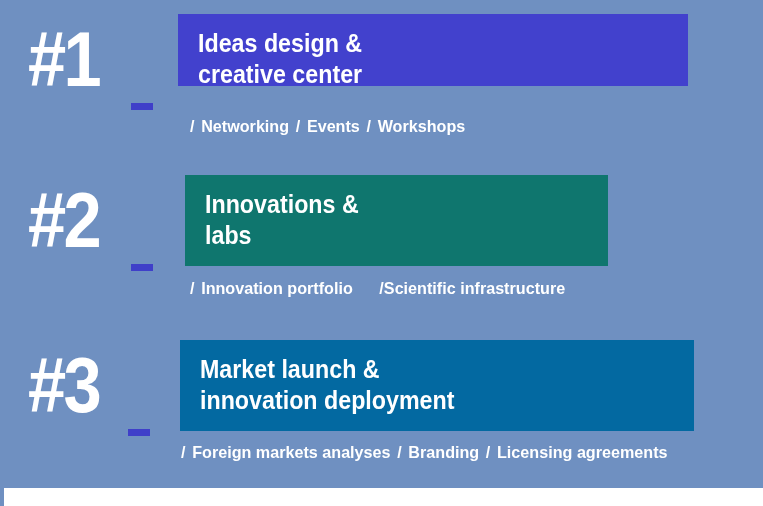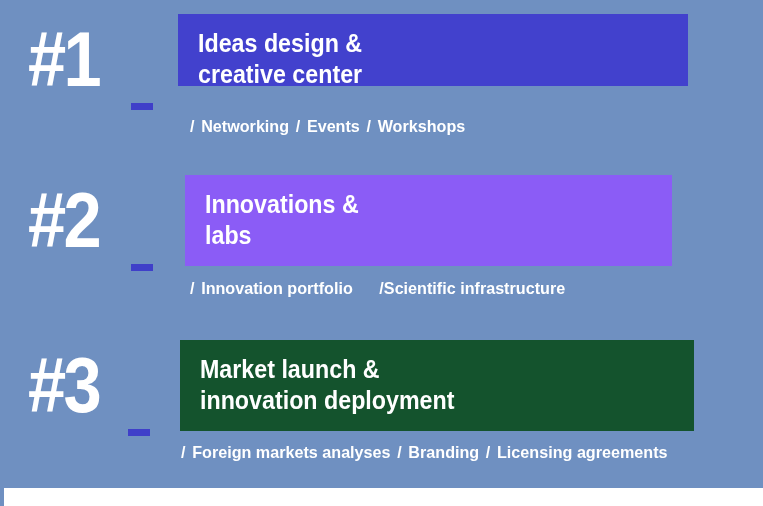--- a/index.html
+++ b/index.html
@@ -138,35 +138,35 @@
 
     <div class="tags" style="left:190px; top:103px;">
       <span class="slash">/</span><span class="sep-narrow"></span><span class="tag">Networking</span><span class="sep-narrow"></span><span class="slash">/</span><span class="sep-narrow"></span><span class="tag">Events</span><span class="sep-narrow"></span><span class="slash">/</span><span class="sep-narrow"></span><span class="tag">Workshops</span>
     </div>
   </div>
 
   <div class="stage" style="top:175px;">
     <div class="numeral" style="top:6px;">#2</div>
     <div class="numeral-dash" style="left: 131px; top: 89px; background: rgb(63, 63, 201);"></div>
 
-    <div class="card" style="left: 185px; top: 0px; width: 487px; height: 91px; background: #8b5cf6;">
+    <div class="card" style="left: 185px; top: 0px; width: 423px; height: 91px; background: #0f766e;">
       <div class="card-title">Innovations &amp;
 labs</div>
     </div>
 
     <div class="tags" style="left:190px; top:104px;">
       <span class="slash">/</span><span class="sep-narrow"></span><span class="tag">Innovation portfolio</span><span class="sep-wide"></span><span class="sep-wide"></span><span class="slash">/</span><span class="tag">Scientific infrastructure</span>
     </div>
   </div>
 
   <div class="stage" style="top:340px;">
     <div class="numeral" style="top:6px;">#3</div>
     <div class="numeral-dash" style="left: 128px; top: 89px; background: rgb(63, 63, 201);"></div>
 
-    <div class="card" style="left: 180px; top: 0px; width: 514px; height: 91px; background: #14532d;">
+    <div class="card" style="left: 180px; top: 0px; width: 514px; height: 91px; background: #0369a1;">
       <div class="card-title">Market launch &amp;
 innovation deployment</div>
     </div>
 
     <div class="tags" style="left:181px; top:103px;">
       <span class="slash">/</span><span class="sep-narrow"></span><span class="tag">Foreign markets analyses</span><span class="sep-narrow"></span><span class="slash">/</span><span class="sep-narrow"></span><span class="tag">Branding</span><span class="sep-narrow"></span><span class="slash">/</span><span class="sep-narrow"></span><span class="tag">Licensing agreements</span>
     </div>
   </div>
 
   <div id="bottom-strip" style="background: rgb(255, 255, 255);"></div>

